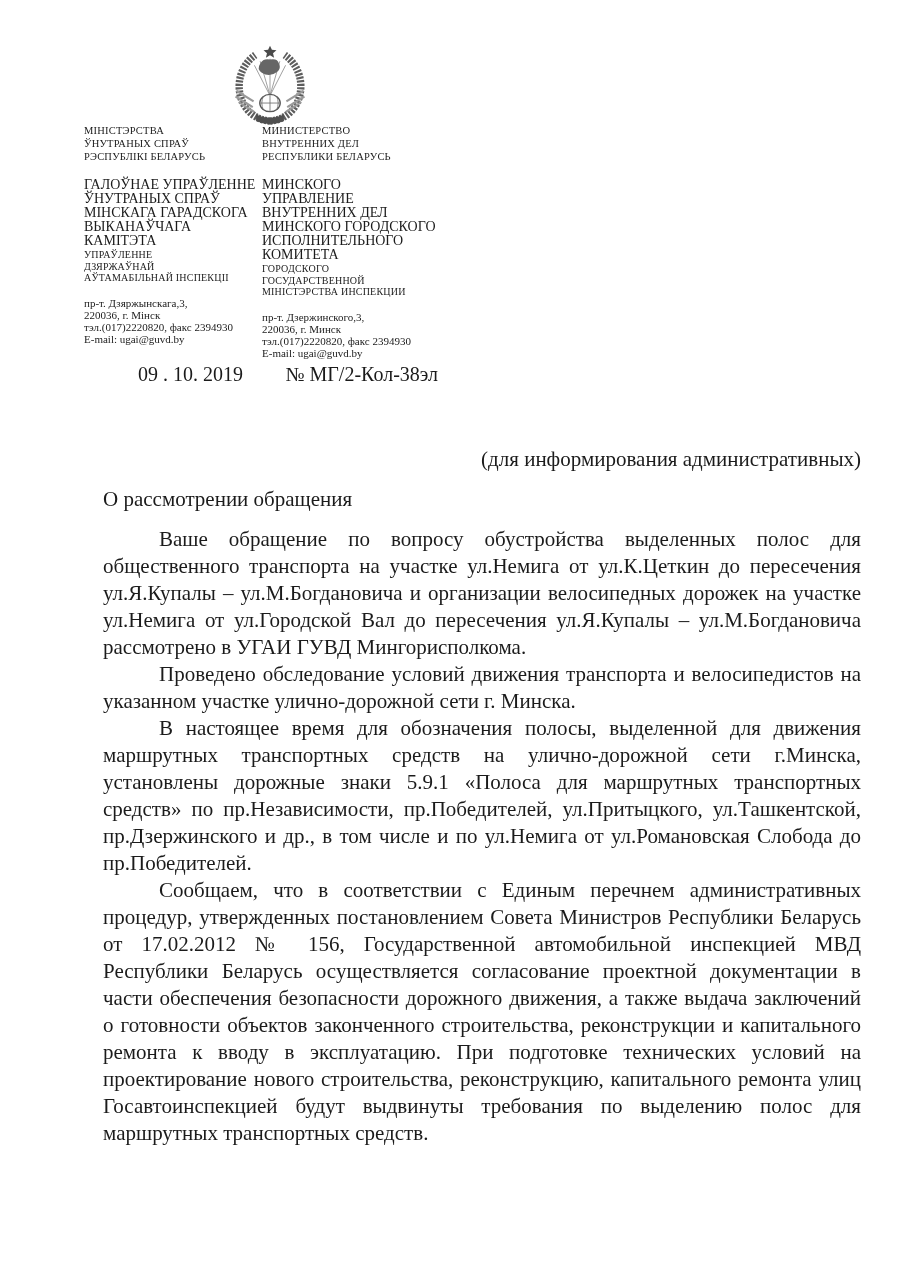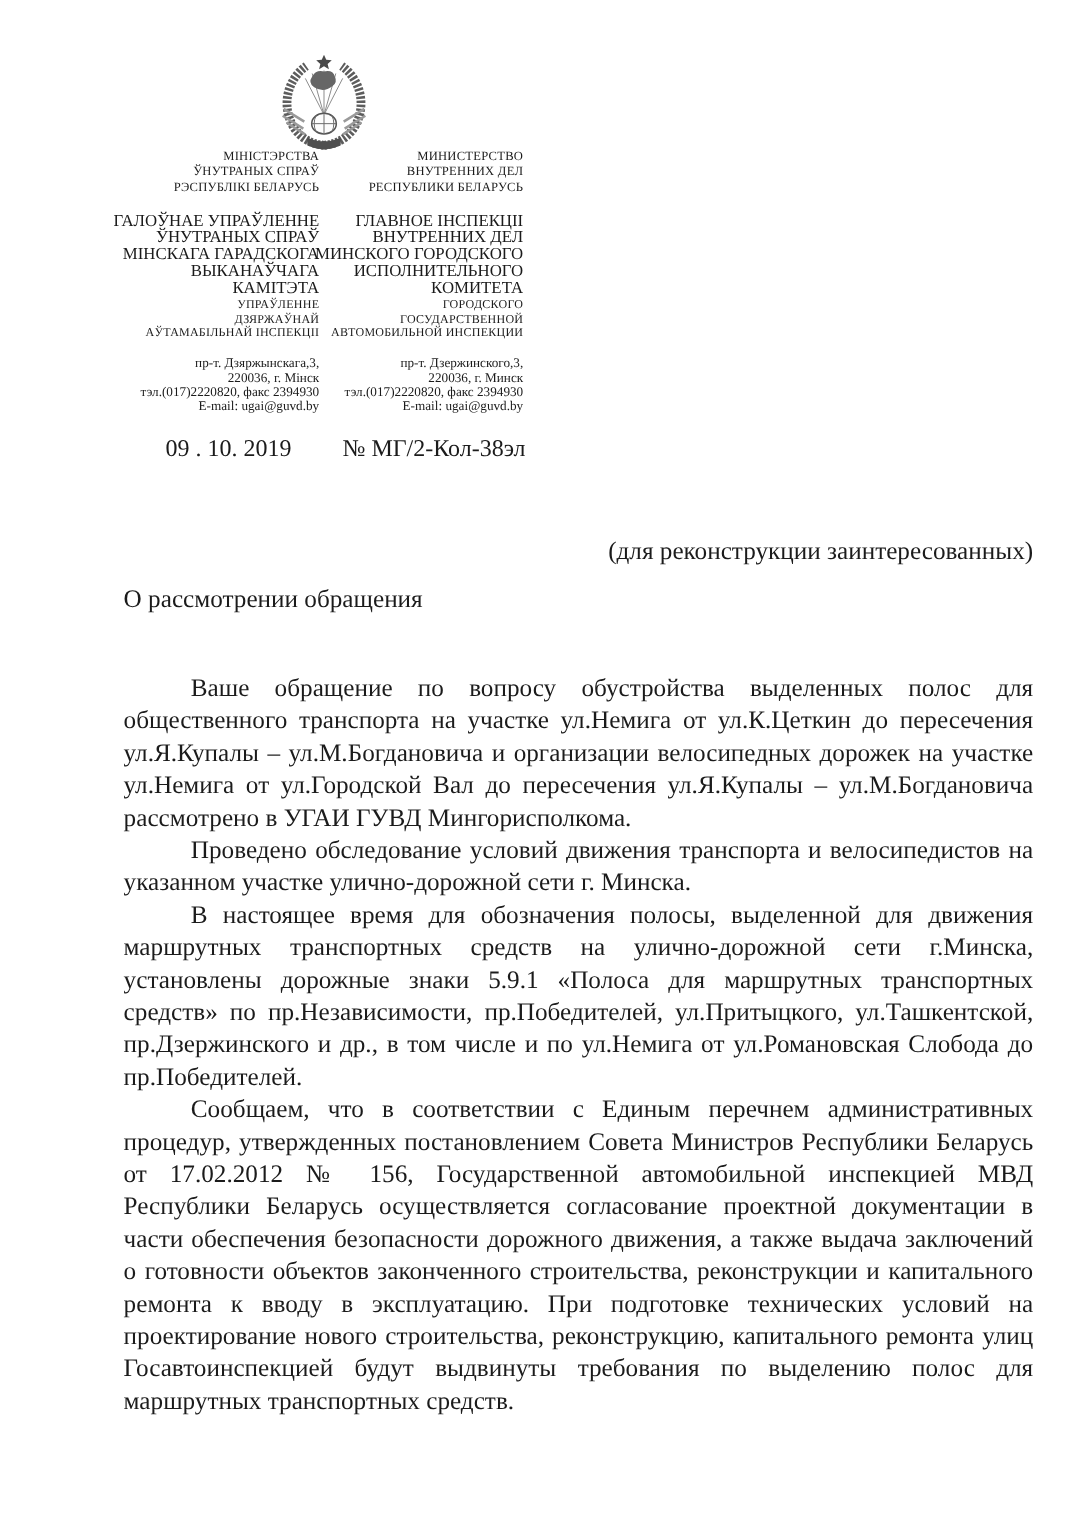--- a/index.html
+++ b/index.html
@@ -7,21 +7,21 @@
   .page {
     position:relative;
     width:904px; height:1280px;
     background:#ffffff;
     color:#1b1b1b;
     font-family:"Liberation Serif", "DejaVu Serif", serif;
     overflow:hidden;
   }
   
   .emblem { position:absolute; left:229px; top:42px; width:82px; height:86px; }
-  .lh-col { position:absolute; text-align:right; }
+  .lh-col { position:absolute; text-align:left; }
   .lh-col.left  { left:84px;  top:124px; width:182px; }
   .lh-col.right { left:262px; top:124px; width:174px; }
   .lh-ministry   { font-size:10.5px; line-height:13px; letter-spacing:.2px; }
   .lh-department { font-size:14px;   line-height:14px; margin-top:15px; }
   .lh-division   { font-size:10px; line-height:11.5px; margin-top:1px; letter-spacing:.2px; }
   .lh-address    { font-size:11px;   line-height:12px; margin-top:13px; }
   
   .ref-date {
     position:absolute; left:138px; top:361px;
     font-size:20px; line-height:26px; white-space:nowrap;
@@ -33,21 +33,21 @@
   
   .addressee-note {
     position:absolute; left:103px; top:447px; width:758px;
     font-size:21px; text-align:right;
   }
   .subject {
     position:absolute; left:103px; top:487px;
     font-size:21px;
   }
   .letter-body {
-    position:absolute; left:103px; top:560px; width:758px;
+    position:absolute; left:103px; top:526px; width:758px;
     font-size:21px; line-height:27px; text-align:justify;
   }
   .letter-body p { margin:0; text-indent:56px; }
 </style>
 </head>
 <body>
 
 <div class="page">
 
   <svg class="emblem" viewBox="0 0 100 100" aria-hidden="true">
@@ -108,45 +108,45 @@
     </div>
   </div>
 
   <div class="lh-col right">
     <div class="lh-ministry">
       <div>МИНИСТЕРСТВО</div>
       <div>ВНУТРЕННИХ ДЕЛ</div>
       <div>РЕСПУБЛИКИ БЕЛАРУСЬ</div>
     </div>
     <div class="lh-department">
-      <div>ГЛАВНОЕ ІНСПЕКЦІІ</div>
+      <div>МИНСКОГО УПРАВЛЕНИЕ</div>
       <div>ВНУТРЕННИХ ДЕЛ</div>
       <div>МИНСКОГО ГОРОДСКОГО</div>
       <div>ИСПОЛНИТЕЛЬНОГО</div>
       <div>КОМИТЕТА</div>
     </div>
     <div class="lh-division">
       <div>ГОРОДСКОГО</div>
       <div>ГОСУДАРСТВЕННОЙ</div>
-      <div>АВТОМОБИЛЬНОЙ ИНСПЕКЦИИ</div>
+      <div>МІНІСТЭРСТВА ИНСПЕКЦИИ</div>
     </div>
     <div class="lh-address">
       <div>пр-т. Дзержинского,3,</div>
       <div>220036, г. Минск</div>
       <div>тэл.(017)2220820, факс 2394930</div>
       <div>E-mail: ugai@guvd.by</div>
     </div>
   </div>
 
   <div class="ref-date">09 . 10. 2019</div>
   <div class="ref-numbers">
     <div>№ МГ/2-Кол-38эл</div>
   </div>
 
-  <div class="addressee-note">(для реконструкции заинтересованных)</div>
+  <div class="addressee-note">(для информирования административных)</div>
 
   <div class="subject">О рассмотрении обращения</div>
 
   <div class="letter-body">
     <p>Ваше обращение по вопросу обустройства выделенных полос для общественного транспорта на участке ул.Немига от ул.К.Цеткин до пересечения ул.Я.Купалы – ул.М.Богдановича и организации велосипедных дорожек на участке ул.Немига от ул.Городской Вал до пересечения ул.Я.Купалы – ул.М.Богдановича рассмотрено в УГАИ ГУВД Мингорисполкома.</p>
     <p>Проведено обследование условий движения транспорта и велосипедистов на указанном участке улично-дорожной сети г. Минска.</p>
     <p>В настоящее время для обозначения полосы, выделенной для движения маршрутных транспортных средств на улично-дорожной сети г.Минска, установлены дорожные знаки 5.9.1 «Полоса для маршрутных транспортных средств» по пр.Независимости, пр.Победителей, ул.Притыцкого, ул.Ташкентской, пр.Дзержинского и др., в том числе и по ул.Немига от ул.Романовская Слобода до пр.Победителей.</p>
     <p>Сообщаем, что в соответствии с Единым перечнем административных процедур, утвержденных постановлением Совета Министров Республики Беларусь от 17.02.2012 № 156, Государственной автомобильной инспекцией МВД Республики Беларусь осуществляется согласование проектной документации в части обеспечения безопасности дорожного движения, а также выдача заключений о готовности объектов законченного строительства, реконструкции и капитального ремонта к вводу в эксплуатацию. При подготовке технических условий на проектирование нового строительства, реконструкцию, капитального ремонта улиц Госавтоинспекцией будут выдвинуты требования по выделению полос для маршрутных транспортных средств.</p>
   </div>
 

